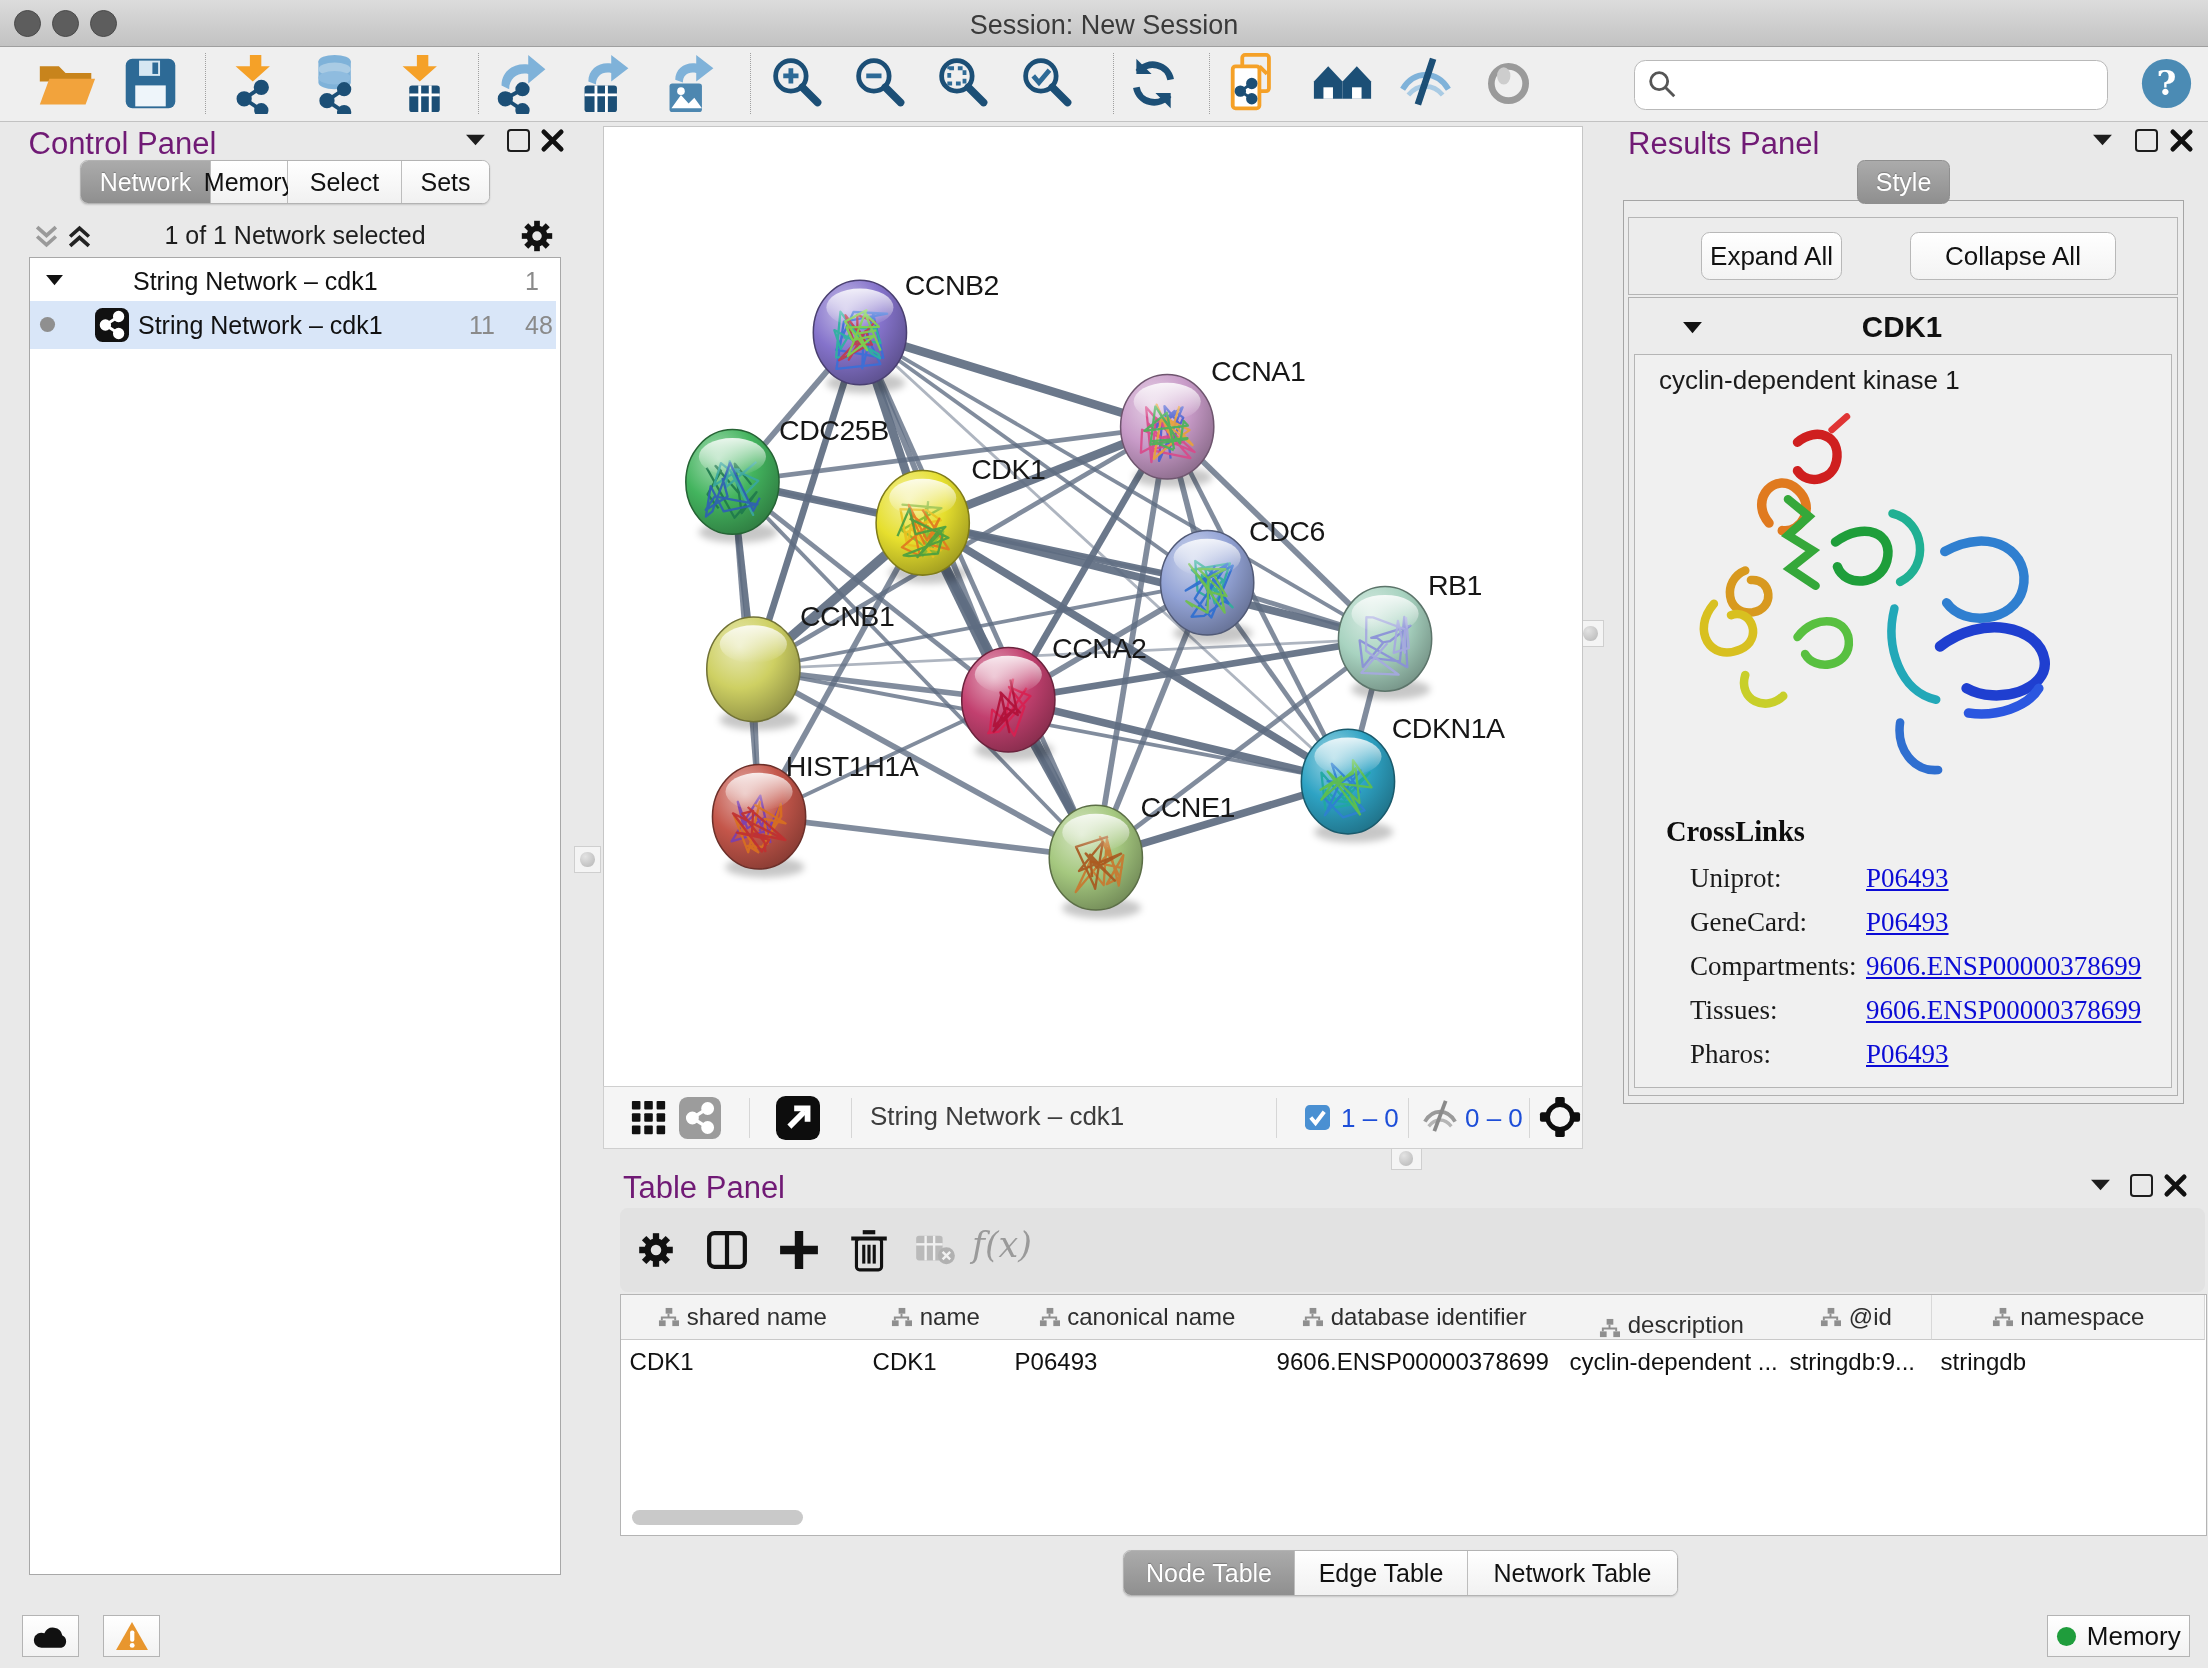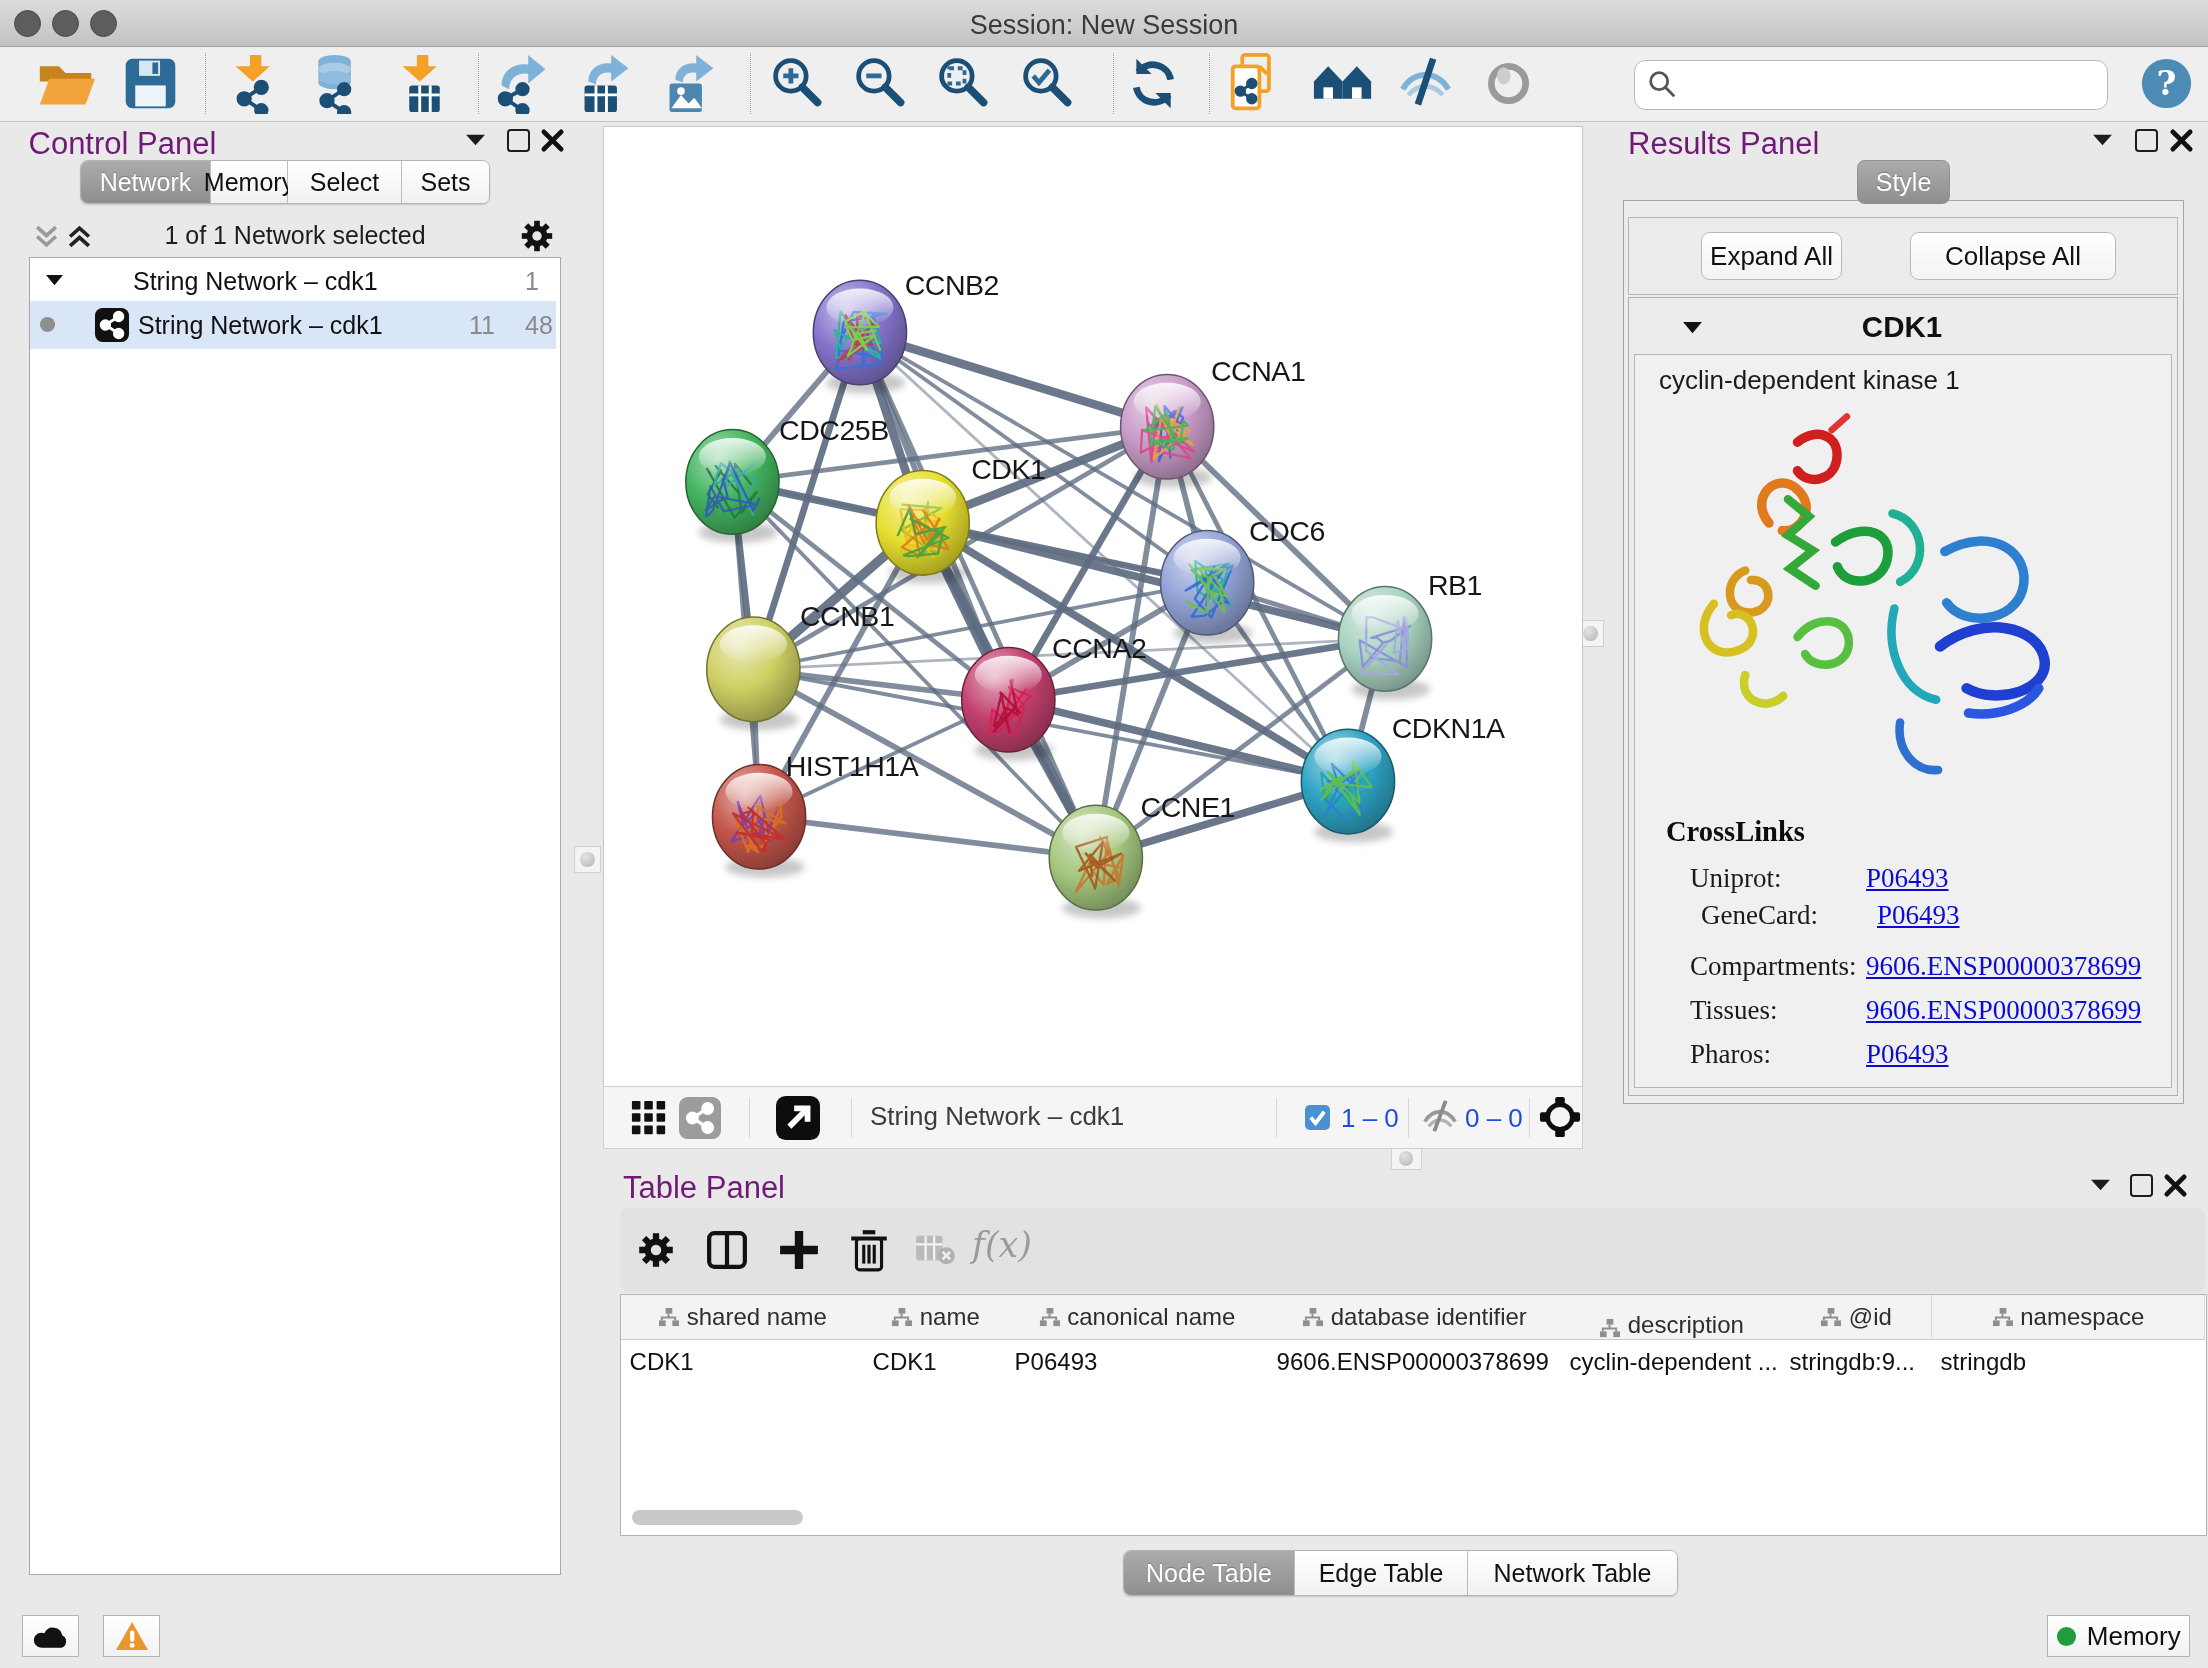--- a/index.html
+++ b/index.html
@@ -604,21 +604,21 @@
       <path d="M258 330c-4 28 14 52 40 50" stroke="#2f6fd0" stroke-width="9"></path>
     </g>
   </svg>
 </div>
 <div class="abs txt serif" style="left:1666px;top:816px;font-size:28.5px;font-weight:bold;color:#0d0d0d">CrossLinks</div>
 <div id="xlinks" class="abs" style="left:1690px;top:856px;width:476px">
     <div style="display: flex; height: 44px; align-items: center;">
       <span class="serif" style="width: 176px; font-size: 27px; color: rgb(26, 26, 26);">Uniprot:</span>
       <a class="serif link" style="font-size: 27px;">P06493</a>
     </div>
-    <div style="display: flex; height: 44px; align-items: flex-start; margin-left: 11px;">
+    <div style="display: flex; height: 44px; align-items: center;">
       <span class="serif" style="width: 176px; font-size: 27px; color: rgb(26, 26, 26);">GeneCard:</span>
       <a class="serif link" style="font-size: 27px;">P06493</a>
     </div>
     <div style="display: flex; height: 44px; align-items: center;">
       <span class="serif" style="width: 176px; font-size: 27px; color: rgb(26, 26, 26);">Compartments:</span>
       <a class="serif link" style="font-size: 27px;">9606.ENSP00000378699</a>
     </div>
     <div style="display: flex; height: 44px; align-items: center;">
       <span class="serif" style="width: 176px; font-size: 27px; color: rgb(26, 26, 26);">Tissues:</span>
       <a class="serif link" style="font-size: 27px;">9606.ENSP00000378699</a>

